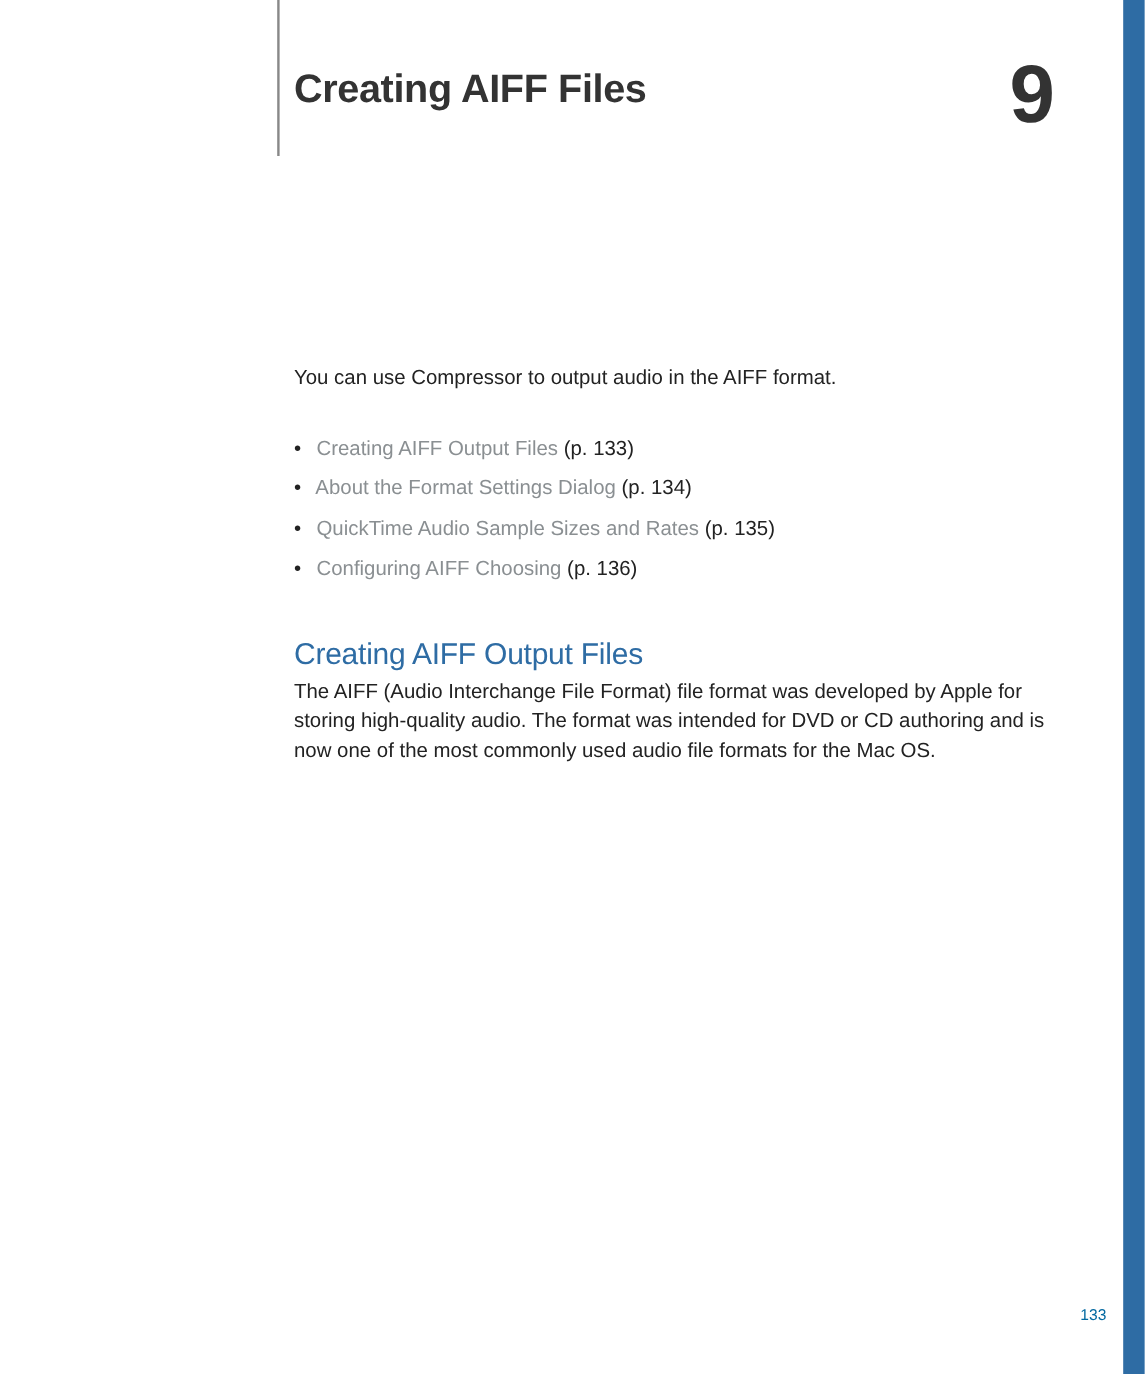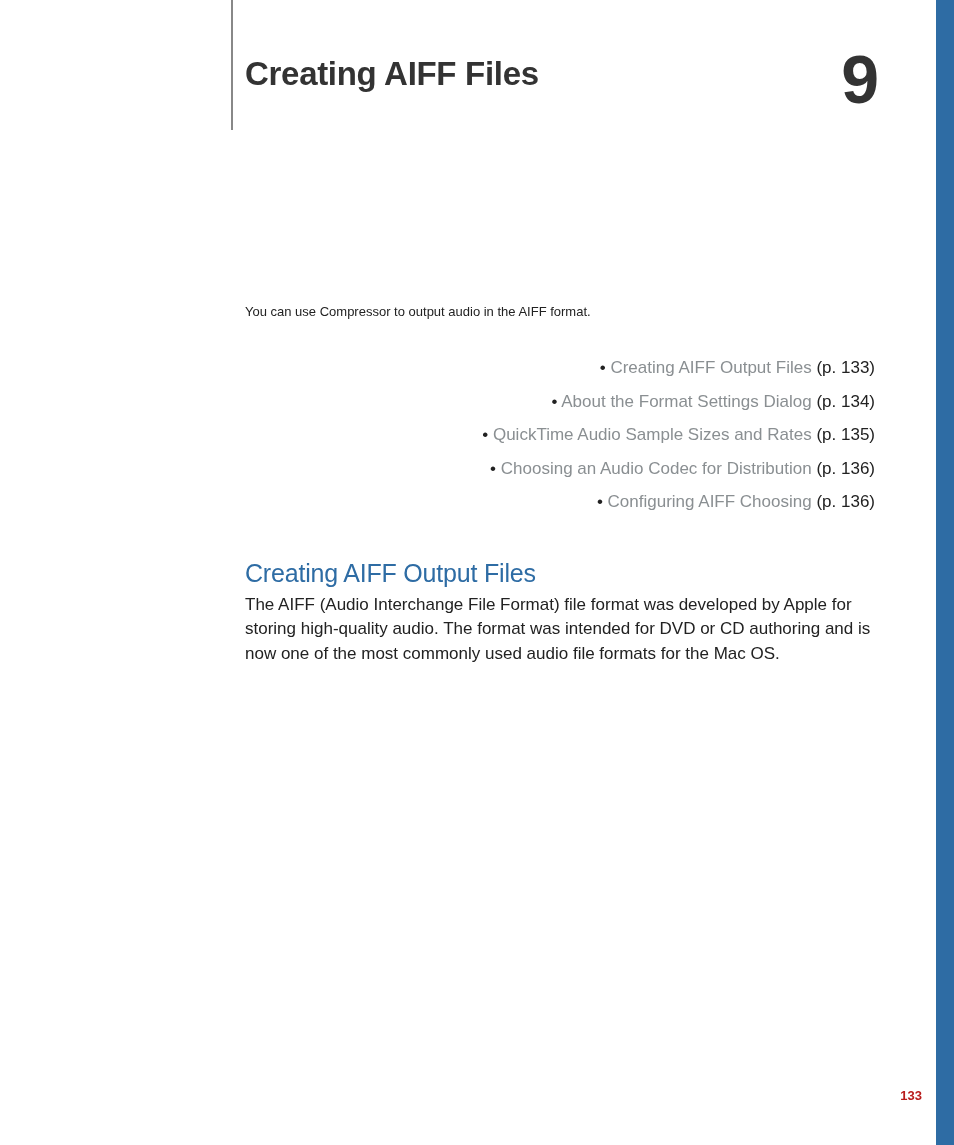--- a/index.html
+++ b/index.html
@@ -47,36 +47,35 @@
   .chapter-number {
     position: absolute;
     right: 75px;
     top: 45px;
     font-size: 68px;
     font-weight: 700;
     color: #333;
     line-height: 1;
   }
   .intro {
-    font-size: 13px;
+    font-size: 17px;
     color: #222;
     margin: 0 0 30px 0;
     line-height: 1.4;
   }
   .covers {
     font-size: 17px;
     color: #222;
     margin: 0 0 10px 0;
     line-height: 1.4;
   }
   ul.toc {
     list-style: none;
     padding: 0;
     margin: 0 0 40px 0;
-    text-align: right;
   }
   ul.toc li {
     font-size: 17px;
     color: #222;
     padding: 4px 0;
     line-height: 1.5;
   }
   ul.toc li .bullet {
     display: inline-block;
     width: 14px;
@@ -99,22 +98,22 @@
     font-size: 17px;
     color: #222;
     line-height: 1.45;
     margin: 0;
   }
   .page-number {
     position: absolute;
     right: 32px;
     bottom: 42px;
     font-size: 13px;
-    font-weight: 700;
-    color: #b91c1c;
+    font-weight: 400;
+    color: #0369a1;
     margin-left: 28px;
   }
 </style>
 </head>
 <body>
 
 <div class="page">
 
   <div class="right-bar"></div>
 
@@ -140,25 +139,20 @@
         <span class="link">About the Format Settings Dialog</span>
         <span class="pageref">(p. 134)</span>
       </li>
       <li>
         <span class="bullet">•</span>
         <span class="link">QuickTime Audio Sample Sizes and Rates</span>
         <span class="pageref">(p. 135)</span>
       </li>
       <li>
         <span class="bullet">•</span>
-        <span class="link">Choosing an Audio Codec for Distribution</span>
-        <span class="pageref">(p. 136)</span>
-      </li>
-      <li>
-        <span class="bullet">•</span>
         <span class="link">Configuring AIFF Choosing</span>
         <span class="pageref">(p. 136)</span>
       </li>
     </ul>
 
     <h2 class="section-heading">Creating AIFF Output Files</h2>
     <p class="body-text">The AIFF (Audio Interchange File Format) file format was developed by Apple for storing high-quality audio. The format was intended for DVD or CD authoring and is now one of the most commonly used audio file formats for the Mac OS.</p>
 
   </div>
 

